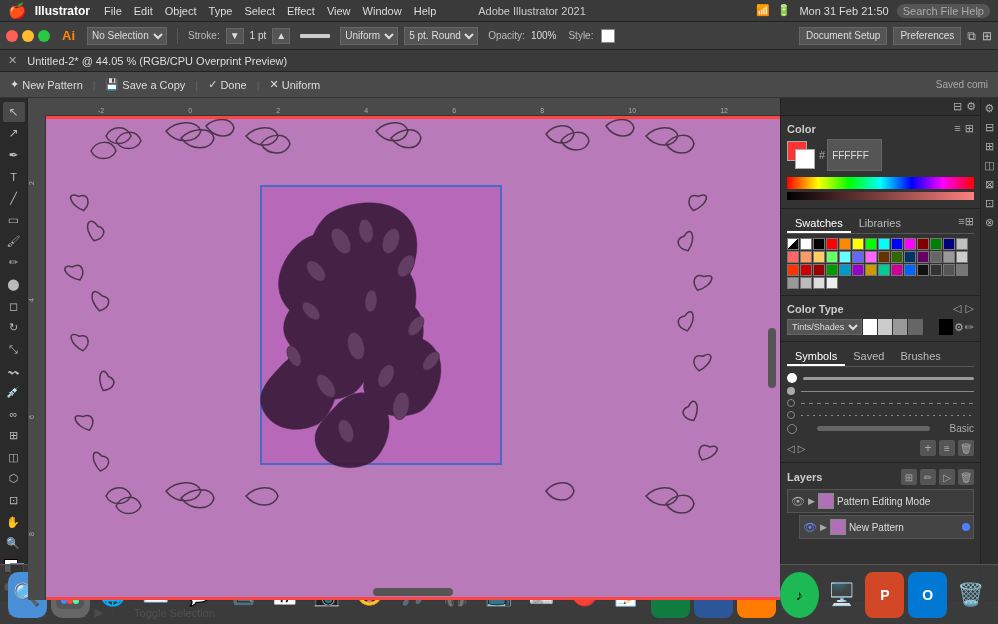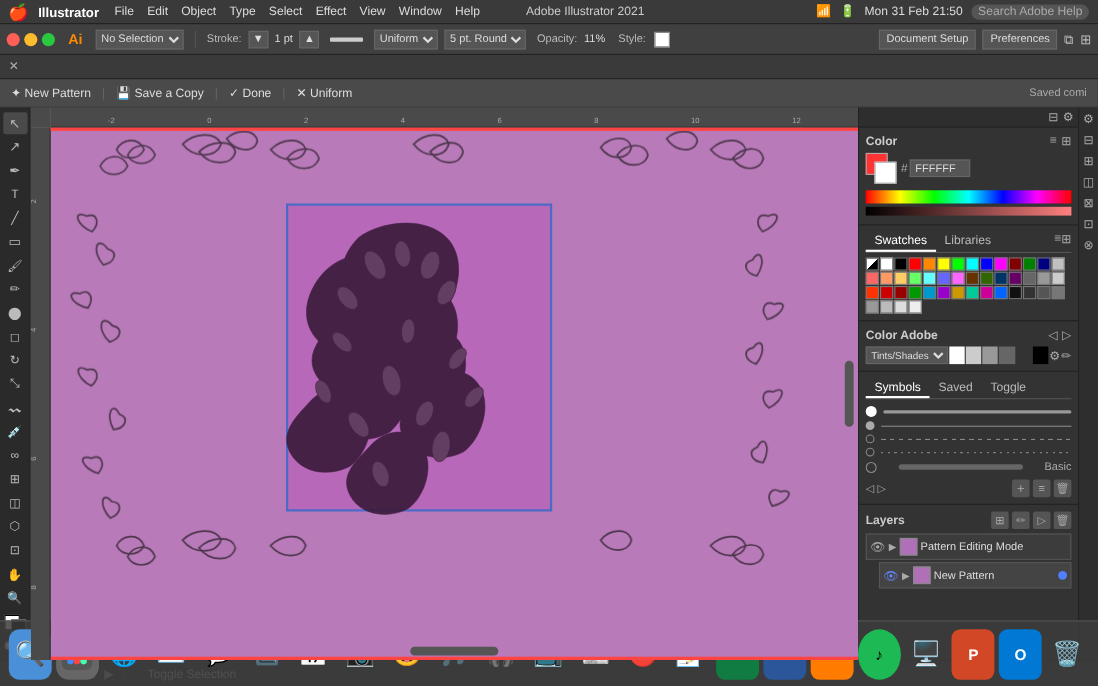--- a/index.html
+++ b/index.html
@@ -123,21 +123,21 @@
     <span style="color:#ddd; font-size:11px;">Effect</span>
     <span style="color:#ddd; font-size:11px;">View</span>
     <span style="color:#ddd; font-size:11px;">Window</span>
     <span style="color:#ddd; font-size:11px;">Help</span>
   </div>
   <div style="position:absolute; left:50%; transform:translateX(-50%); color:#ccc; font-size:11px;margin-left:33px;">Adobe Illustrator 2021</div>
   <div style="margin-left:auto; display:flex; align-items:center; gap:8px;">
     <span style="font-size:11px;">📶</span>
     <span style="font-size:11px;">🔋</span>
     <span style="font-size:11px; color:#ddd;">Mon 31 Feb 21:50</span>
-    <span style="font-size:11px; background:#555; padding:1px 6px; border-radius:10px; color:#aaa;">Search Adobe Help</span>
+    <span style="font-size:11px; background:#555; padding:1px 6px; border-radius:10px; color:#aaa;">Search File Help</span>
   </div>
 </div>
 
 <div id="toolbar">
   <div style="display:flex; gap:4px; margin-right:6px;">
     <div style="width:12px;height:12px;border-radius:50%;background:#ff5f57;"></div>
     <div style="width:12px;height:12px;border-radius:50%;background:#ffbd2e;"></div>
     <div style="width:12px;height:12px;border-radius:50%;background:#28c940;"></div>
   </div>
   <span style="color:#ff8800; font-size:13px; font-weight:bold; margin-right:6px;">Ai</span>
@@ -150,32 +150,33 @@
   <span style="color:#ddd;font-size:10px;">1 pt</span>
   <button style="background:#555;border:1px solid #666;color:#ddd;font-size:10px;padding:0 3px;height:16px;">▲</button>
   <div style="width:30px;height:4px;background:#ccc;margin:0 4px;border-radius:1px;"></div>
   <select style="background:#555;border:1px solid #666;color:#ddd;font-size:10px;height:18px;">
     <option>Uniform</option>
   </select>
   <select style="background:#555;border:1px solid #666;color:#ddd;font-size:10px;height:18px;">
     <option>5 pt. Round</option>
   </select>
   <span style="color:#bbb;font-size:10px;margin-left:4px;">Opacity:</span>
-  <span style="color:#ddd;font-size:10px;">11%</span>
+  <span style="color:#ddd;font-size:10px;">100%</span>
   <span style="color:#bbb;font-size:10px;margin-left:6px;">Style:</span>
   <div style="width:14px;height:14px;background:#fff;border:1px solid #888;margin:0 2px;"></div>
   <div style="flex:1;"></div>
   <button style="background:#555;border:1px solid #666;color:#ddd;font-size:10px;padding:1px 6px;height:18px;cursor:pointer;">Document Setup</button>
   <button style="background:#555;border:1px solid #666;color:#ddd;font-size:10px;padding:1px 6px;height:18px;cursor:pointer;">Preferences</button>
   <span style="color:#bbb;font-size:12px;cursor:pointer;">⧉</span>
   <span style="color:#bbb;font-size:12px;cursor:pointer;">⊞</span>
 </div>
 
 <div id="doctab">
   <span style="color:#aaa;margin-right:4px;cursor:pointer;">✕</span>
+  <span style="color:#ddd;font-size:11px;">Untitled-2* @ 44.05 % (RGB/CPU Overprint Preview)</span>
 </div>
 
 <div id="patternbar">
   <button style="background:none;border:none;color:#ddd;font-size:11px;cursor:pointer;display:flex;align-items:center;gap:3px;">
     <span>✦</span>
     <span>New Pattern</span>
   </button>
   <span style="color:#666;">|</span>
   <button style="background:none;border:none;color:#ddd;font-size:11px;cursor:pointer;display:flex;align-items:center;gap:3px;">
     <span>💾</span>
@@ -359,21 +360,21 @@
       </div>
 
       <div style="display:flex; align-items:center; gap:4px; margin-bottom:6px;">
         <div style="position:relative; width:28px; height:28px;">
           <div style="width:20px;height:20px;background:#ff3333;border:1px solid #aaa;position:absolute;top:0;left:0;"></div>
           <div style="width:20px;height:20px;background:#ffffff;border:1px solid #aaa;position:absolute;bottom:0;right:0;"></div>
         </div>
         <div style="flex:1;">
           <div style="display:flex; align-items:center; gap:2px;">
             <span style="color:#aaa;font-size:11px;">#</span>
-            <input type="text" style="background: rgb(85, 85, 85); border: 1px solid rgb(102, 102, 102); color: rgb(221, 221, 221); font-size: 10px; padding: 1px 4px; width: 55px; height: 16px;" value="FFFFFF">
+            <input type="text" style="background: rgb(85, 85, 85); border: 1px solid rgb(102, 102, 102); color: rgb(221, 221, 221); font-size: 10px; padding: 1px 4px; width: 55px; height: 32px;" value="FFFFFF">
           </div>
         </div>
       </div>
 
       <div style="width:100%;height:12px;background:linear-gradient(to right,#ff0000,#ffff00,#00ff00,#00ffff,#0000ff,#ff00ff,#ff0000);margin-bottom:3px;cursor:pointer;"></div>
 
       <div style="width:100%;height:8px;background:linear-gradient(to right,#000,#ff8080);margin-bottom:2px;cursor:pointer;"></div>
     </div>
 
     <div id="swatches-section" style="padding:6px;border-bottom:1px solid #222;">
@@ -434,21 +435,21 @@
         <div style="width:12px;height:12px;background:#777;border:1px solid #777;"></div>
         <div style="width:12px;height:12px;background:#999;border:1px solid #777;"></div>
         <div style="width:12px;height:12px;background:#bbb;border:1px solid #777;"></div>
         <div style="width:12px;height:12px;background:#ddd;border:1px solid #777;"></div>
         <div style="width:12px;height:12px;background:#eee;border:1px solid #777;"></div>
       </div>
     </div>
 
     <div id="guide-section" style="padding:6px;border-bottom:1px solid #222;">
       <div style="display:flex;align-items:center;justify-content:space-between;">
-        <span style="color:#ccc;font-size:11px;font-weight:bold;">Color Adobe</span>
+        <span style="color:#ccc;font-size:11px;font-weight:bold;">Color Type</span>
         <div style="display:flex;gap:4px;">
           <span style="color:#aaa;cursor:pointer;font-size:11px;">◁</span>
           <span style="color:#aaa;cursor:pointer;font-size:11px;">▷</span>
         </div>
       </div>
       <div style="display:flex;gap:1px;margin-top:4px;align-items:center;">
         <select style="background:#555;border:1px solid #666;color:#ddd;font-size:9px;height:16px;flex:1;">
           <option>Tints/Shades</option>
         </select>
         <div style="width:16px;height:16px;background:#fff;"></div>
@@ -459,21 +460,21 @@
         <div style="width:16px;height:16px;background:#000;"></div>
         <span style="color:#aaa;cursor:pointer;font-size:11px;">⚙</span>
         <span style="color:#aaa;cursor:pointer;font-size:11px;">✏</span>
       </div>
     </div>
 
     <div id="brushes-section" style="padding:6px;border-bottom:1px solid #222;">
       <div style="display:flex; margin-bottom:4px; border-bottom:1px solid #555;">
         <span style="color:#fff;font-size:11px;padding:2px 8px;cursor:pointer;border-bottom:2px solid #fff;">Symbols</span>
         <span style="color:#bbb;font-size:11px;padding:2px 8px;cursor:pointer;">Saved</span>
-        <span style="color:#bbb;font-size:11px;padding:2px 8px;cursor:pointer;">Toggle</span>
+        <span style="color:#bbb;font-size:11px;padding:2px 8px;cursor:pointer;">Brushes</span>
       </div>
 
       <div>
         <div style="display:flex;align-items:center;gap:6px;padding:2px 0;">
           <div style="width:10px;height:10px;border-radius:50%;background:#fff;flex-shrink:0;"></div>
           <div style="flex:1;height:3px;background:#999;border-radius:2px;"></div>
         </div>
         <div style="display:flex;align-items:center;gap:6px;padding:2px 0;">
           <div style="width:8px;height:8px;border-radius:50%;background:#aaa;flex-shrink:0;"></div>
           <div style="flex:1;height:1px;background:#888;"></div>

